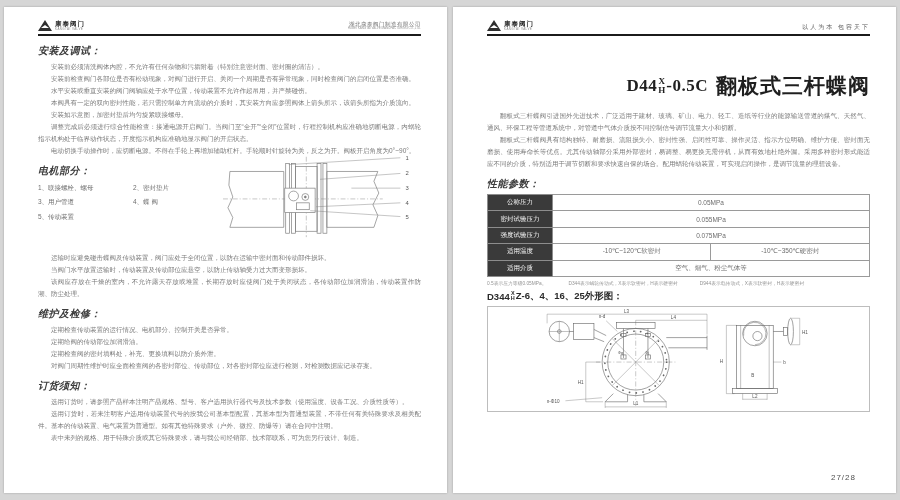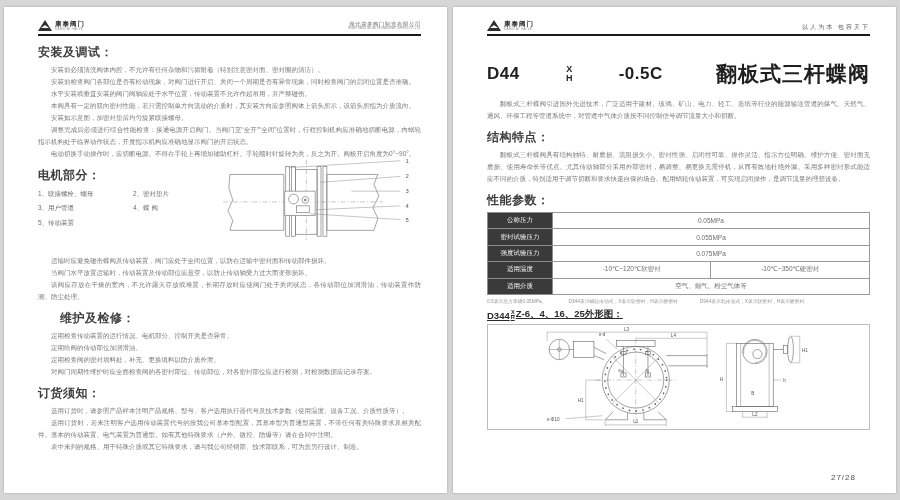--- a/index.html
+++ b/index.html
@@ -24,48 +24,48 @@
   .logo-txt{display:flex;flex-direction:column;line-height:1;}
   .logo-name{font-size:6.5px;font-weight:bold;color:#2c2c2c;letter-spacing:1px;}
   .logo-sub{font-size:3px;color:#8a8a8a;margin-top:1px;letter-spacing:.4px;}
   .hdr-right{text-align:right;line-height:1.2;}
   .hdr-company{font-size:5.5px;color:#6d6d6d;letter-spacing:.5px;}
   .hdr-company-sub{font-size:3px;color:#9a9a9a;}
   .hdr-slogan{font-size:6px;color:#5d5d5d;letter-spacing:2px;}
 
   .content{margin:8px 26px 0 34px;position:relative;}
 
-  h3{font-size:12px;font-weight:bold;color:#3d3d3d;margin:7px 0 3px 0;letter-spacing:.5px;}
-  h3.h-indent{margin-left:22px;}
+  h3{font-size:10px;font-weight:bold;color:#3d3d3d;margin:7px 0 3px 0;letter-spacing:.5px;font-style:italic;}
+  h3.h-indent{}
   p.body{font-size:6.5px;color:#7a7a7a;line-height:1.85;margin:0;text-indent:2em;text-align:justify;}
 
   
   .schem{position:relative;min-height:88px;}
   .legend{width:190px;margin-top:2px;}
   .legend-row{display:flex;font-size:6.5px;color:#6e6e6e;line-height:2.2;}
   .legend-row span{width:95px;}
   .schem-svg{position:absolute;right:2px;top:-16px;}
 
   
-  .title{display:flex;justify-content:space-between;align-items:center;margin-top:24px;
-         font-weight:bold;color:#1f1f1f;}
+  .title{display:flex;justify-content:flex-end;align-items:center;margin-top:36px;
+         font-weight:bold;color:#1f1f1f;font-family:Liberation Serif, serif;}
   .title .t-big{font-size:17px;letter-spacing:.5px;}
   .frac{display:inline-flex;flex-direction:column;align-items:center;line-height:1;font-weight:bold;
         margin:0 1px;}
   .frac .fx{font-size:9px;} .frac .fh{font-size:9px;}
   .title .t-name{font-size:21px;margin-left:8px;letter-spacing:1px;}
 
   .perf-table{width:100%;border-collapse:collapse;margin-top:2px;}
   .perf-table th{background:#3a3a3a;color:#ffffff;font-weight:normal;font-size:6.5px;
                  border:1px solid #8d8d8d;padding:3.2px 2px;width:17%;}
   .perf-table td{border:1px solid #9a9a9a;color:#6d6d6d;font-size:6.5px;text-align:center;
                  padding:3.2px 2px;}
   .footnotes{display:flex;gap:22px;font-size:4.8px;color:#949494;margin:3px 0 4px 0;white-space:nowrap;}
 
-  .outline-h{display:flex;align-items:flex-end;font-size:9.5px;font-weight:bold;color:#2a2a2a;margin:4px 0 3px 0;text-decoration:underline;}
+  .outline-h{display:flex;align-items:center;font-size:9.5px;font-weight:bold;color:#2a2a2a;margin:4px 0 3px 0;}
   .outline-h .frac .fx,.outline-h .frac .fh{font-size:5.5px;}
   .draw-box{border:1px solid #bdbdbd;height:104px;position:relative;background:#fff;}
 
   .page-num{position:absolute;bottom:11px;right:40px;font-size:8px;color:#4f4f4f;letter-spacing:1px;}
 
   svg text{font-family:"Liberation Sans","DejaVu Sans",sans-serif;}
 </style>
 </head>
 <body>
 
@@ -190,21 +190,20 @@
       <span class="frac">
         <span class="fx">X</span>
         <span class="fh">H</span>
       </span>
       <span class="t-big">-0.5C</span>
       <span class="t-name">翻板式三杆蝶阀</span>
     </div>
 
     <p class="body" style="margin-top:10px;">翻板式三杆蝶阀引进国外先进技术，广泛适用于建材、玻璃、矿山、电力、轻工、造纸等行业的能源输送管道的煤气、天然气、通风、环保工程等管道系统中，对管道中气体介质按不同控制信号调节流量大小和切断。</p>
 
-    <h3>结构特点：</h3>
     <p class="body">翻板式三杆蝶阀具有结构独特、耐磨损、流阻损失小、密封性强、启闭性可靠、操作灵活、指示方位明确、维护方便、密封面无磨损、使用寿命长等优点。尤其传动轴部分采用外部密封，易调整、易更换无需停机，从而有效地杜绝外漏。采用多种密封形式能适应不同的介质，特别适用于调节切断和要求快速自保的场合。配用蜗轮传动装置，可实现启闭操作，是调节流量的理想设备。</p>
 
     <h3>性能参数：</h3>
     <table class="perf-table">
       <tbody>
           <tr>
         <th>公称压力</th>
         <td colspan="2">0.05MPa</td>
       </tr>
       <tr>

